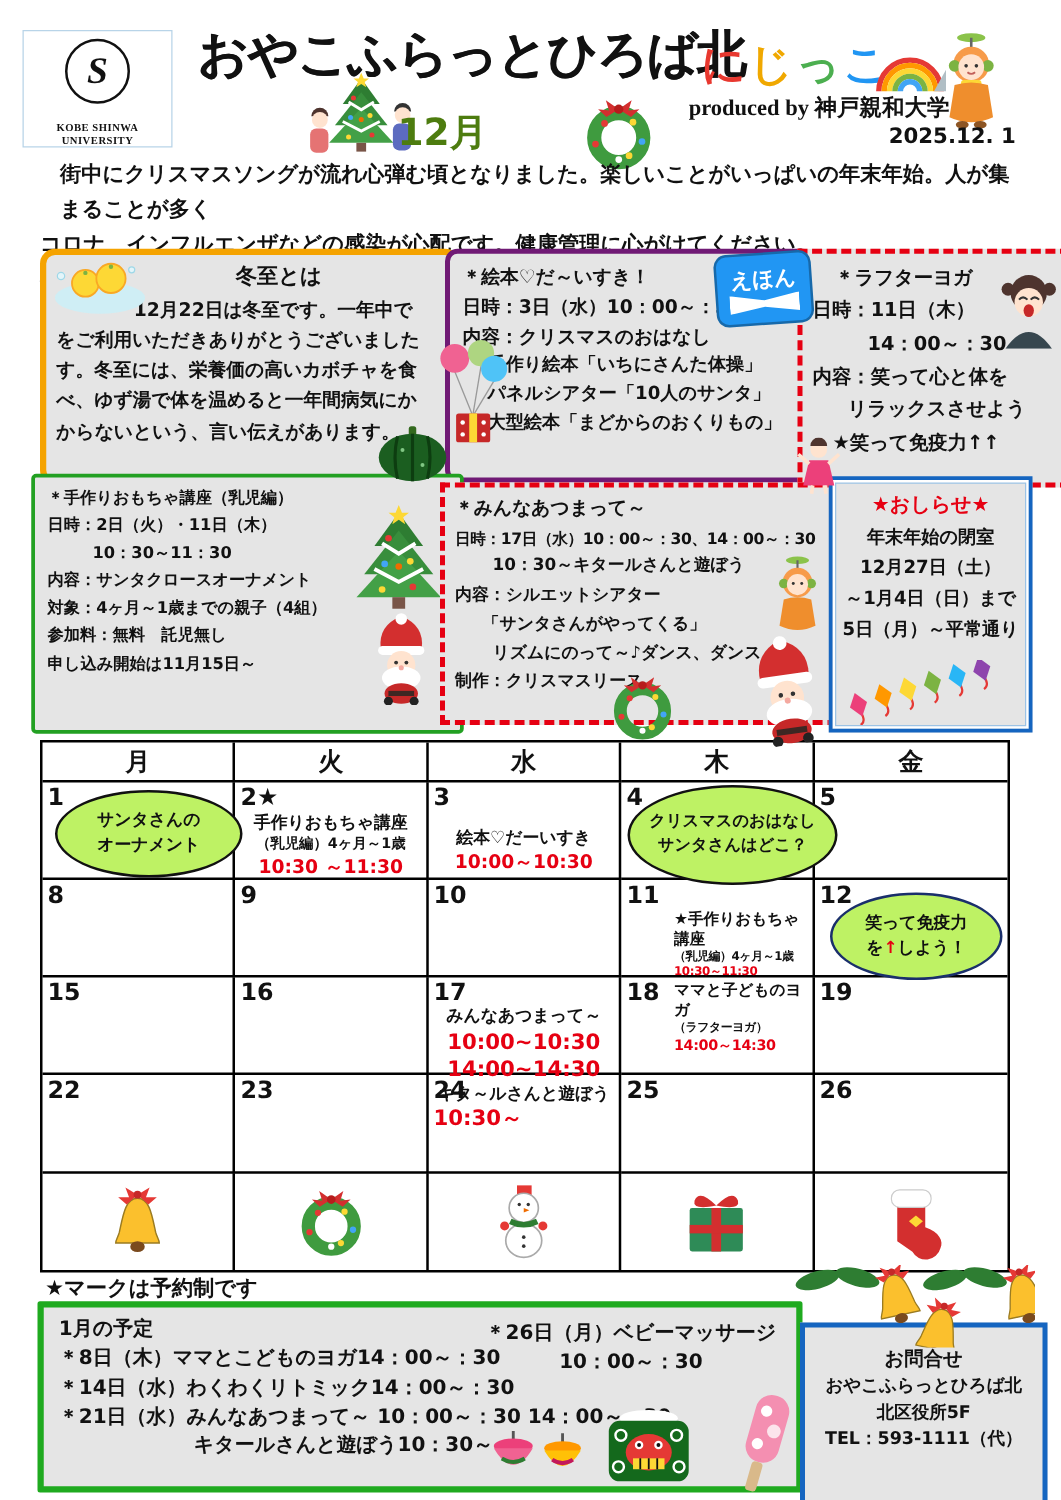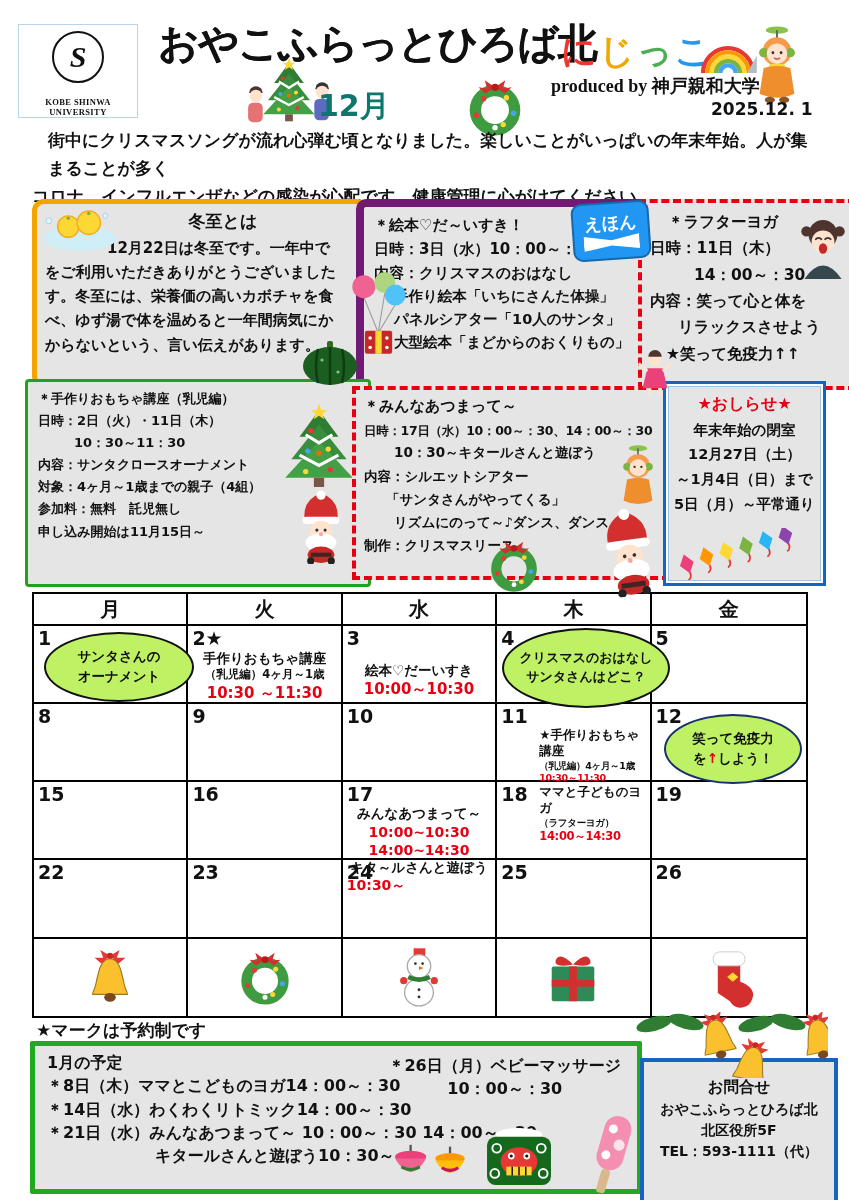--- a/index.html
+++ b/index.html
@@ -10,30 +10,30 @@
   
   .logo-box{left:18px;top:24px;width:118px;height:92px;border:1px solid #b8d4e8;text-align:center;}
   .logo-circle{margin:6px auto 2px;width:48px;height:48px;border:2.5px solid #111;border-radius:50%;
                display:flex;align-items:center;justify-content:center;font-family:"Liberation Serif",serif;
                font-size:30px;font-style:italic;}
   .logo-text{font-size:8.5px;font-family:"Liberation Serif",serif;letter-spacing:.4px;margin-top:14px;}
   .main-title{left:158px;top:16px;font-size:40px;font-weight:900;letter-spacing:-1px;text-shadow:.6px 0 #111;}
   .brand{left:561px;top:28px;font-size:35px;font-weight:900;letter-spacing:2px;}
   .produced{left:551px;top:74px;font-size:18px;font-family:"Liberation Serif",serif;}
   .date{left:711px;top:99px;font-size:17px;}
-  .month{left:318px;top:86px;font-size:30px;color:#0f766e;}
+  .month{left:318px;top:86px;font-size:30px;color:#4d7c0f;}
   .intro{left:32px;top:126px;width:792px;font-size:17px;line-height:1.66;}
   .intro .in1{padding-left:16px;}
   
   .infobox{background:#e5e5e5;line-height:1.6;}
   .bx-touji{left:32px;top:199px;width:310px;height:171px;border:5px solid #f5a300;border-radius:12px;
             padding:4px 8px;font-size:15px;line-height:1.62;}
   .bx-touji .ti{text-align:center;padding-left:46px;font-size:17px;}
   .bx-touji .l1{padding-left:62px;}
-  .bx-ehon{left:356px;top:199px;width:268px;height:167px;border:8px solid #701a75;border-radius:10px;
+  .bx-ehon{left:356px;top:199px;width:268px;height:167px;border:4px solid #701a75;border-radius:10px;
            padding:6px 10px;font-size:15px;line-height:1.6;}
   .bx-ehon .ind{padding-left:20px;font-size:14.5px;}
   .bx-yoga{left:638px;top:199px;width:194px;height:171px;border:4px dashed #e60012;
            padding:6px 8px;font-size:15.5px;line-height:1.7;}
   .bx-yoga .ti{padding-left:18px;}
   .bx-yoga .c1{padding-left:44px;}
   .bx-yoga .c2{padding-left:28px;}
   .bx-yoga .c3{padding-left:16px;}
   .bx-omocha{left:25px;top:379px;width:320px;height:190px;border:3px solid #22a022;border-radius:4px;
              padding:6px 10px;font-size:13px;line-height:1.7;}
@@ -56,21 +56,21 @@
   .cell{border-right:2px solid #000;border-bottom:2px solid #000;position:relative;padding:1px 4px;}
   .icell{border-right:2px solid #000;display:flex;align-items:center;justify-content:center;}
   .nr{border-right:none!important;}
   .daynum{font-size:19px;font-weight:800;}
   .ev{text-align:center;font-size:13.5px;line-height:1.35;}
   .ev .sm{font-size:11.5px;}
   .ev .tm{font-size:15px;}
   .ev11{font-size:12.5px;line-height:1.3;text-align:left;margin-left:38px;}
   .ev11 .sm{font-size:9.5px;letter-spacing:-.3px;}
   .ev17{text-align:center;font-size:13.5px;line-height:1.3;}
-  .ev17 .tm{font-size:14px;}
+  .ev17 .tm{font-size:17px;}
   .bubble{position:absolute;background:#bef264;border:2.5px solid #111;border-radius:50%;
           display:flex;flex-direction:column;align-items:center;justify-content:center;
           font-size:13.5px;line-height:1.45;z-index:4;text-align:center;}
   .bub1{left:10px;top:38px;width:146px;height:66px;}
   .bub4{left:468px;top:34px;width:164px;height:76px;font-size:13px;}
   .bub12{left:630px;top:120px;width:134px;height:66px;border-color:#1a2f6b;}
   
   .note{left:36px;top:1019px;font-size:17px;}
   .bx-jan{left:30px;top:1041px;width:578px;height:133px;border:5px solid #1faa1f;border-radius:2px;
           padding:5px 12px;font-size:16px;line-height:1.46;}

